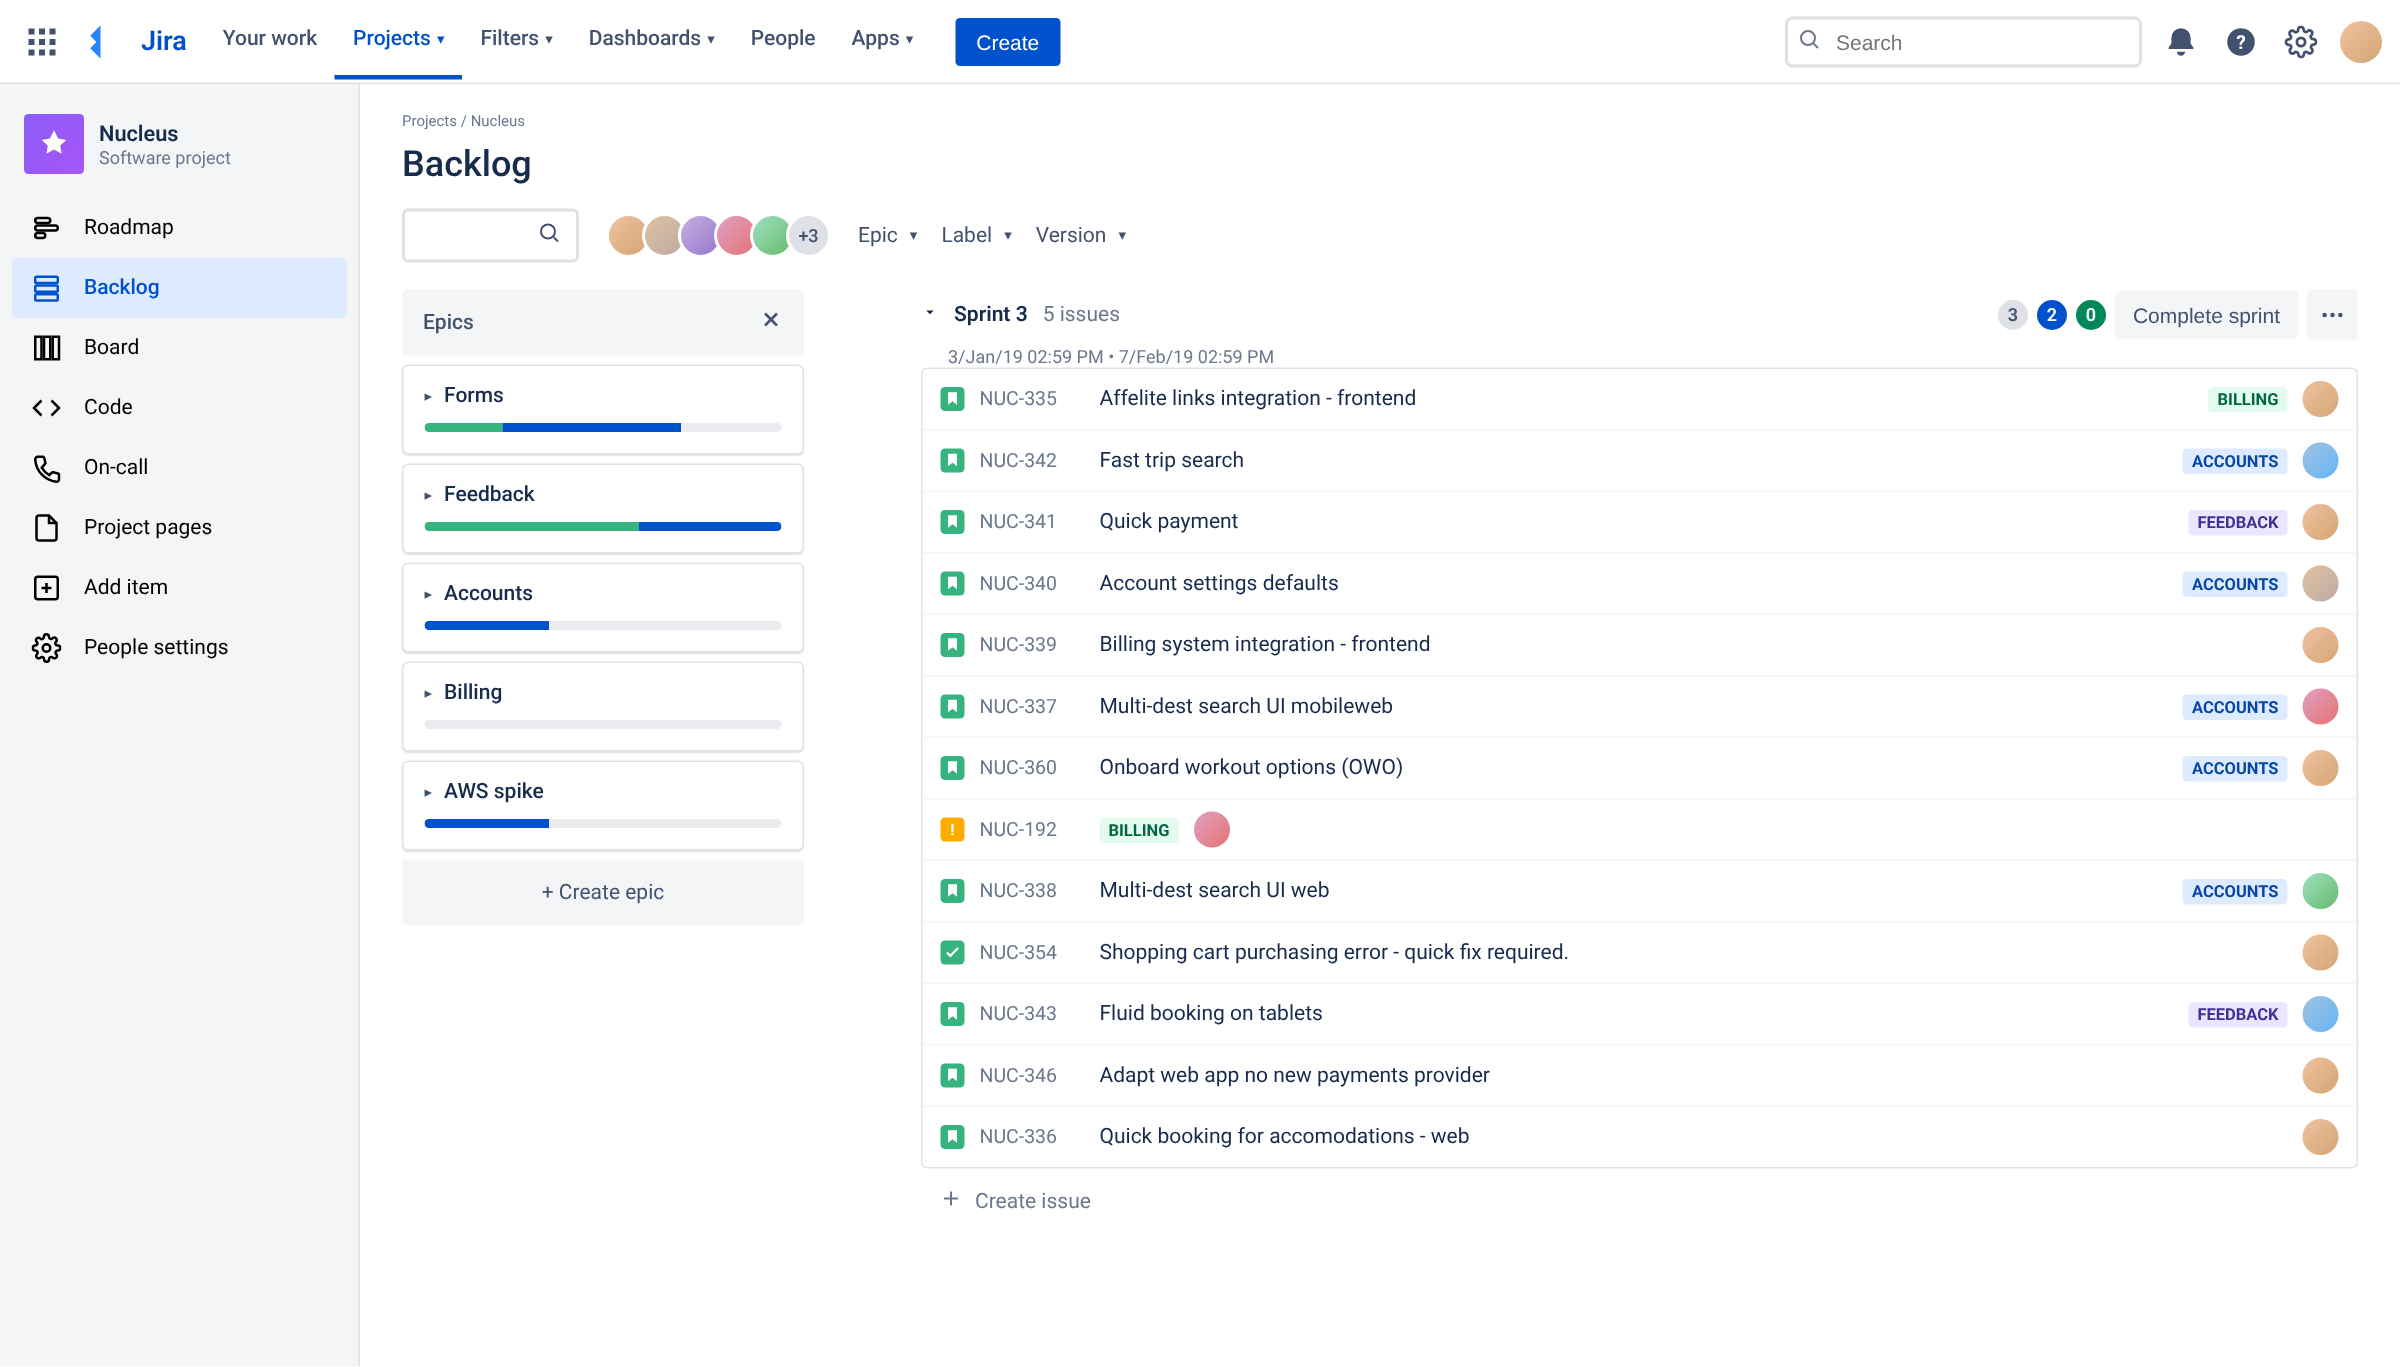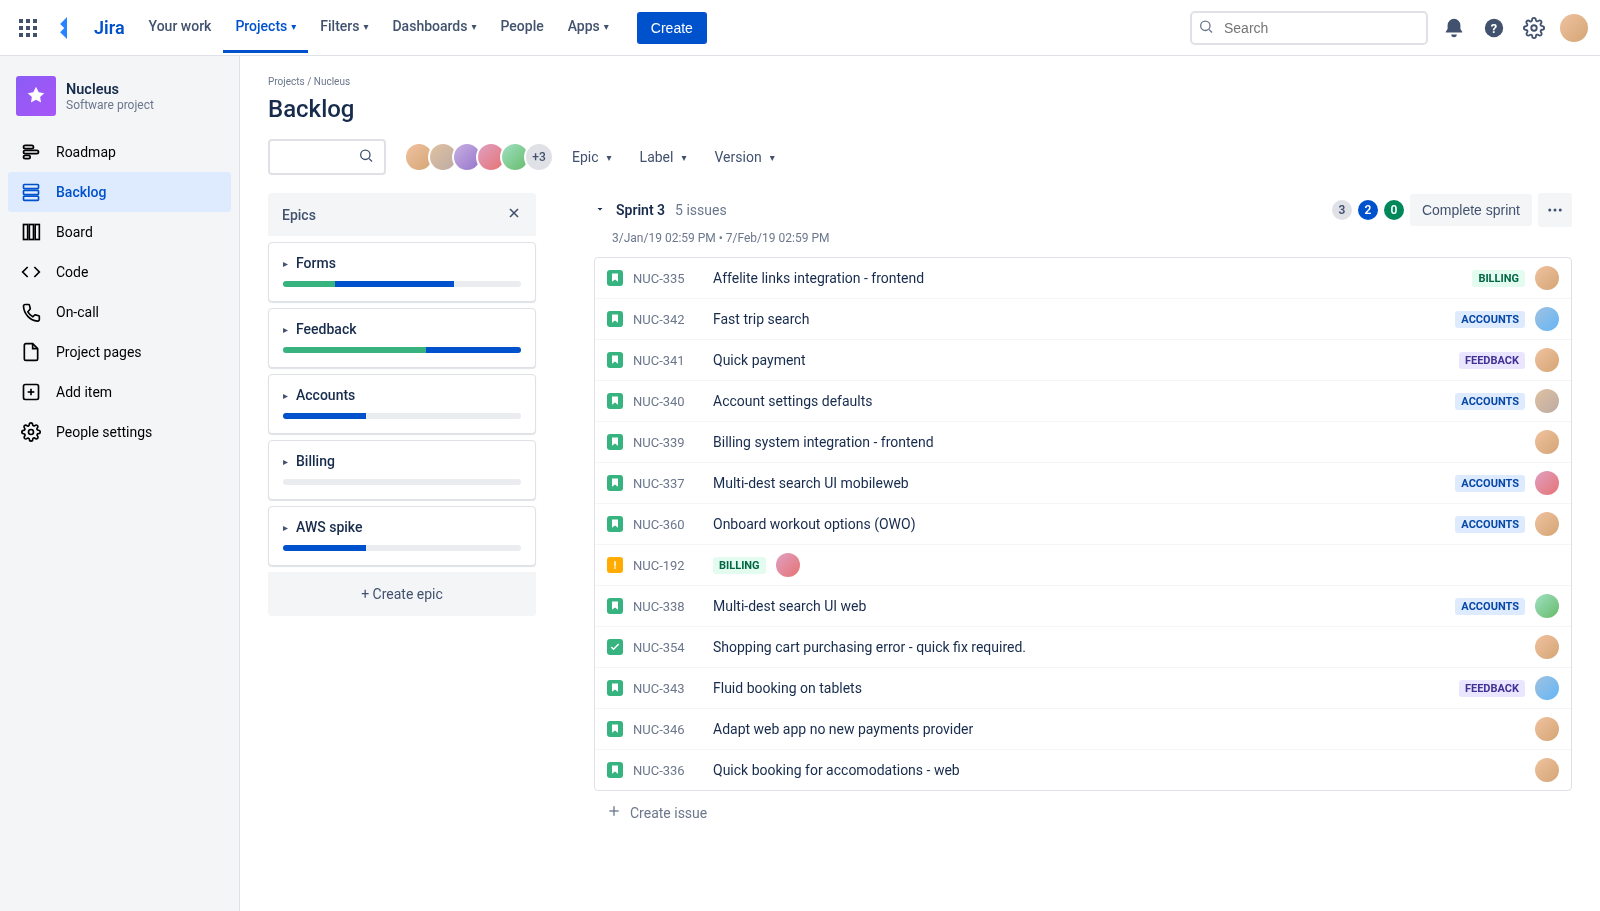--- a/index.html
+++ b/index.html
@@ -39,21 +39,21 @@
 
 .toolbar { display: flex; align-items: center; gap: 18px; margin-bottom: 18px; }
 .tool-search { position: relative; border: 2px solid #dfe1e6; border-radius: 4px; width: 118px; height: 36px; }
 .tool-search .sicon { position: absolute; right: 10px; top: 50%; transform: translateY(-50%); color: #42526E; }
 .avatar-stack { display: flex; }
 .avatar-stack .av { width: 30px; height: 30px; border-radius: 50%; border: 2px solid #fff; margin-left: -6px; }
 .avatar-stack .av:first-child { margin-left: 0; }
 .avatar-stack .more { background: #dfe1e6; color: #42526E; display: flex; align-items: center; justify-content: center; font-size: 12px; font-weight: 500; }
 .filter-dd { display: flex; align-items: center; gap: 8px; color: #42526E; cursor: pointer; }
 
-.content-row { display: flex; gap: 14px; }
+.content-row { display: flex; gap: 34px; }
 
 .epics-panel { width: 268px; flex-shrink: 0; }
 .epics-header { display: flex; align-items: center; justify-content: space-between; padding: 12px 14px; background: #f4f5f7; border-radius: 4px 4px 0 0; }
 .epics-header .ttl { font-weight: 500; color: #42526E; }
 .epic-card { background: #fff; border: 1px solid #dfe1e6; border-radius: 4px; margin-top: 6px; padding: 12px 14px 14px 14px; box-shadow: 0 1px 1px rgba(9,30,66,0.13); cursor: pointer; }
 .epic-card .ec-head { display: flex; align-items: center; gap: 8px; font-weight: 500; color: #172B4D; margin-bottom: 10px; }
 .epic-card .chev { font-size: 10px; color: #42526E; }
 .progress-bar { height: 6px; background: #ebecf0; border-radius: 3px; display: flex; overflow: hidden; }
 .progress-bar .seg { height: 100%; }
 .seg.green { background: #36B37E; }
@@ -64,21 +64,21 @@
 .sprint-head { display: flex; align-items: center; gap: 10px; margin-bottom: 4px; }
 .sprint-title { font-weight: 600; }
 .sprint-count { color: #6B778C; }
 .sprint-right { margin-left: auto; display: flex; align-items: center; gap: 6px; }
 .pill { display: inline-flex; align-items: center; justify-content: center; min-width: 20px; height: 20px; padding: 0 6px; border-radius: 10px; font-size: 12px; font-weight: 600; color: #fff; }
 .pill.gray { background: #dfe1e6; color: #42526E; }
 .pill.blue { background: #0052CC; }
 .pill.green { background: #00875A; }
 .complete-btn { background: #f4f5f7; border: none; padding: 8px 12px; border-radius: 3px; cursor: pointer; color: #42526E; font-size: 14px; }
 .more-btn { background: #f4f5f7; border: none; width: 34px; height: 34px; border-radius: 3px; cursor: pointer; color: #42526E; display: flex; align-items: center; justify-content: center; }
-.sprint-dates { font-size: 12px; color: #6B778C; margin-bottom: 12px; padding-left: 18px; }
+.sprint-dates { font-size: 12px; color: #6B778C; padding-left: 18px; }
 
 .issue-list { border: 1px solid #dfe1e6; border-radius: 4px; overflow: hidden; }
 .issue-row { display: flex; align-items: center; padding: 8px 12px; border-bottom: 1px solid #f4f5f7; gap: 10px; cursor: pointer; }
 .issue-row:last-child { border-bottom: none; }
 .issue-type { width: 16px; height: 16px; border-radius: 3px; display: flex; align-items: center; justify-content: center; flex-shrink: 0; }
 .issue-type.story { background: #36B37E; }
 .issue-type.warn { background: #FFAB00; }
 .issue-type.task { background: #36B37E; }
 .issue-type svg { width: 12px; height: 12px; }
 .issue-key { color: #6B778C; font-size: 13px; width: 70px; flex-shrink: 0; }
@@ -292,21 +292,21 @@
         </span>
       </div>
       <div class="avatar-stack">
         <div class="av av1"></div>
         <div class="av av4"></div>
         <div class="av av2"></div>
         <div class="av av6"></div>
         <div class="av av3"></div>
         <div class="av more">+3</div>
       </div>
-      <div id="filter-dds" style="display: flex; gap: 28px;">
+      <div id="filter-dds" style="display: flex; gap: 16px;">
           <div class="filter-dd">
             <span>Epic</span>
             <span style="font-size:10px;">▾</span>
           </div>
           <div class="filter-dd">
             <span>Label</span>
             <span style="font-size:10px;">▾</span>
           </div>
           <div class="filter-dd">
             <span>Version</span>

